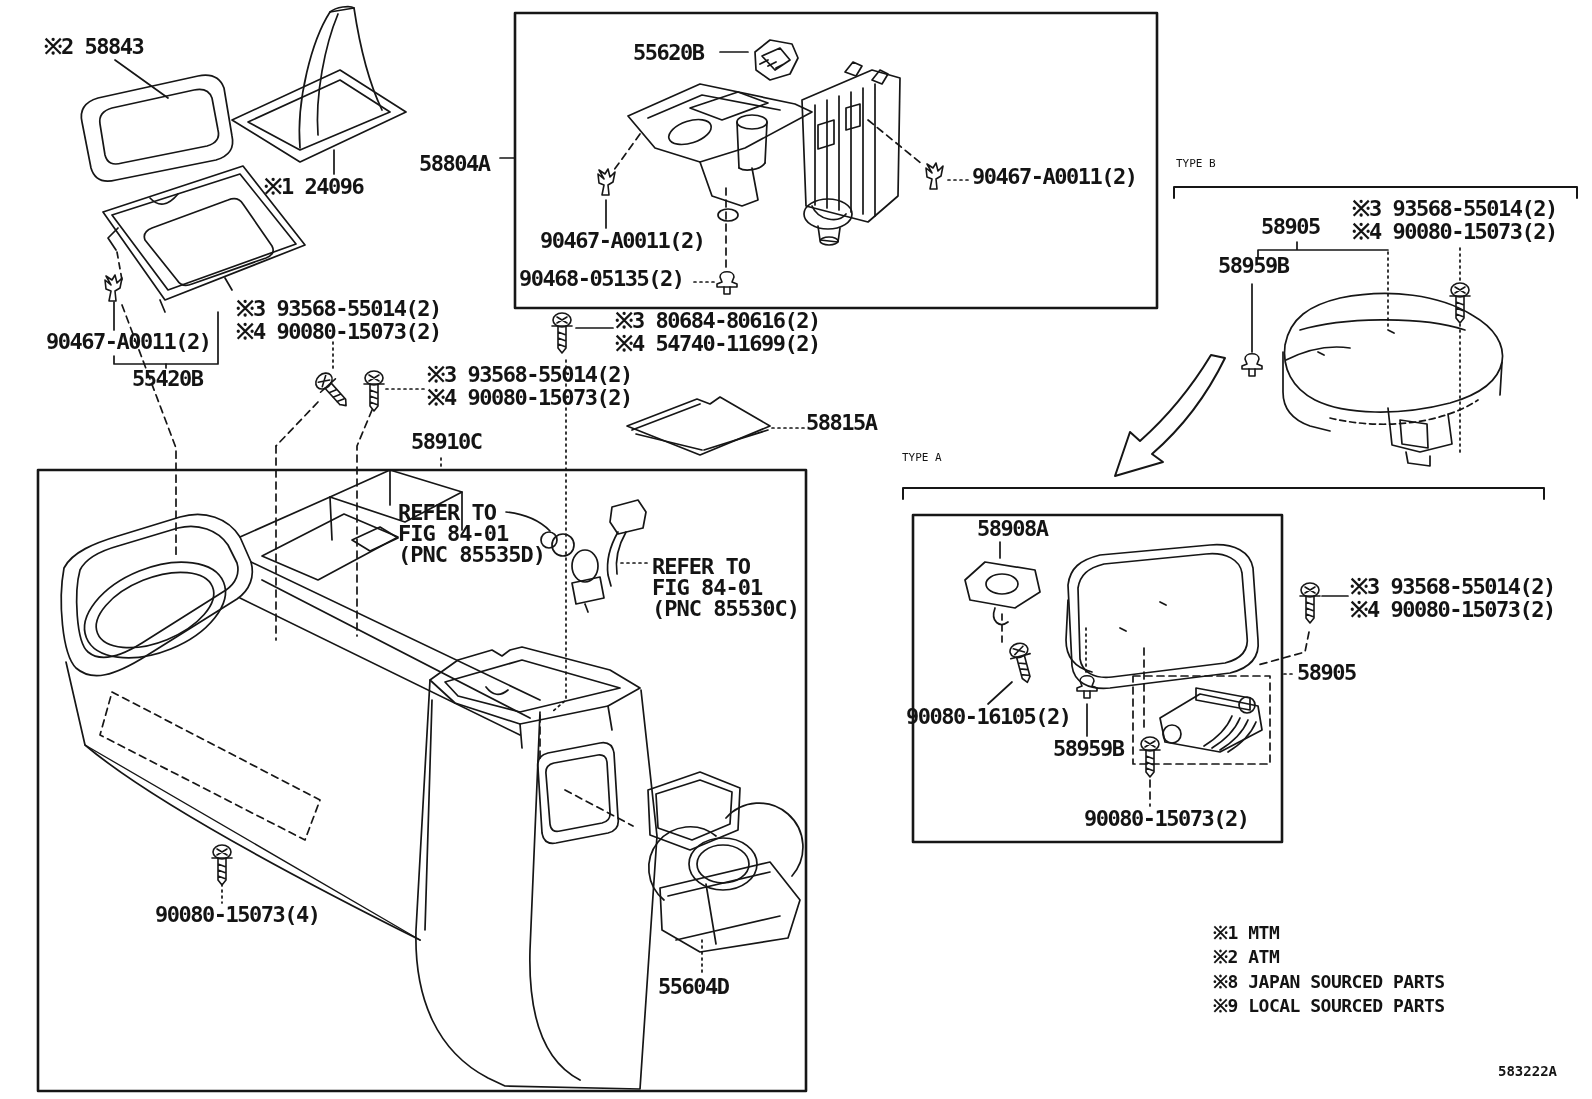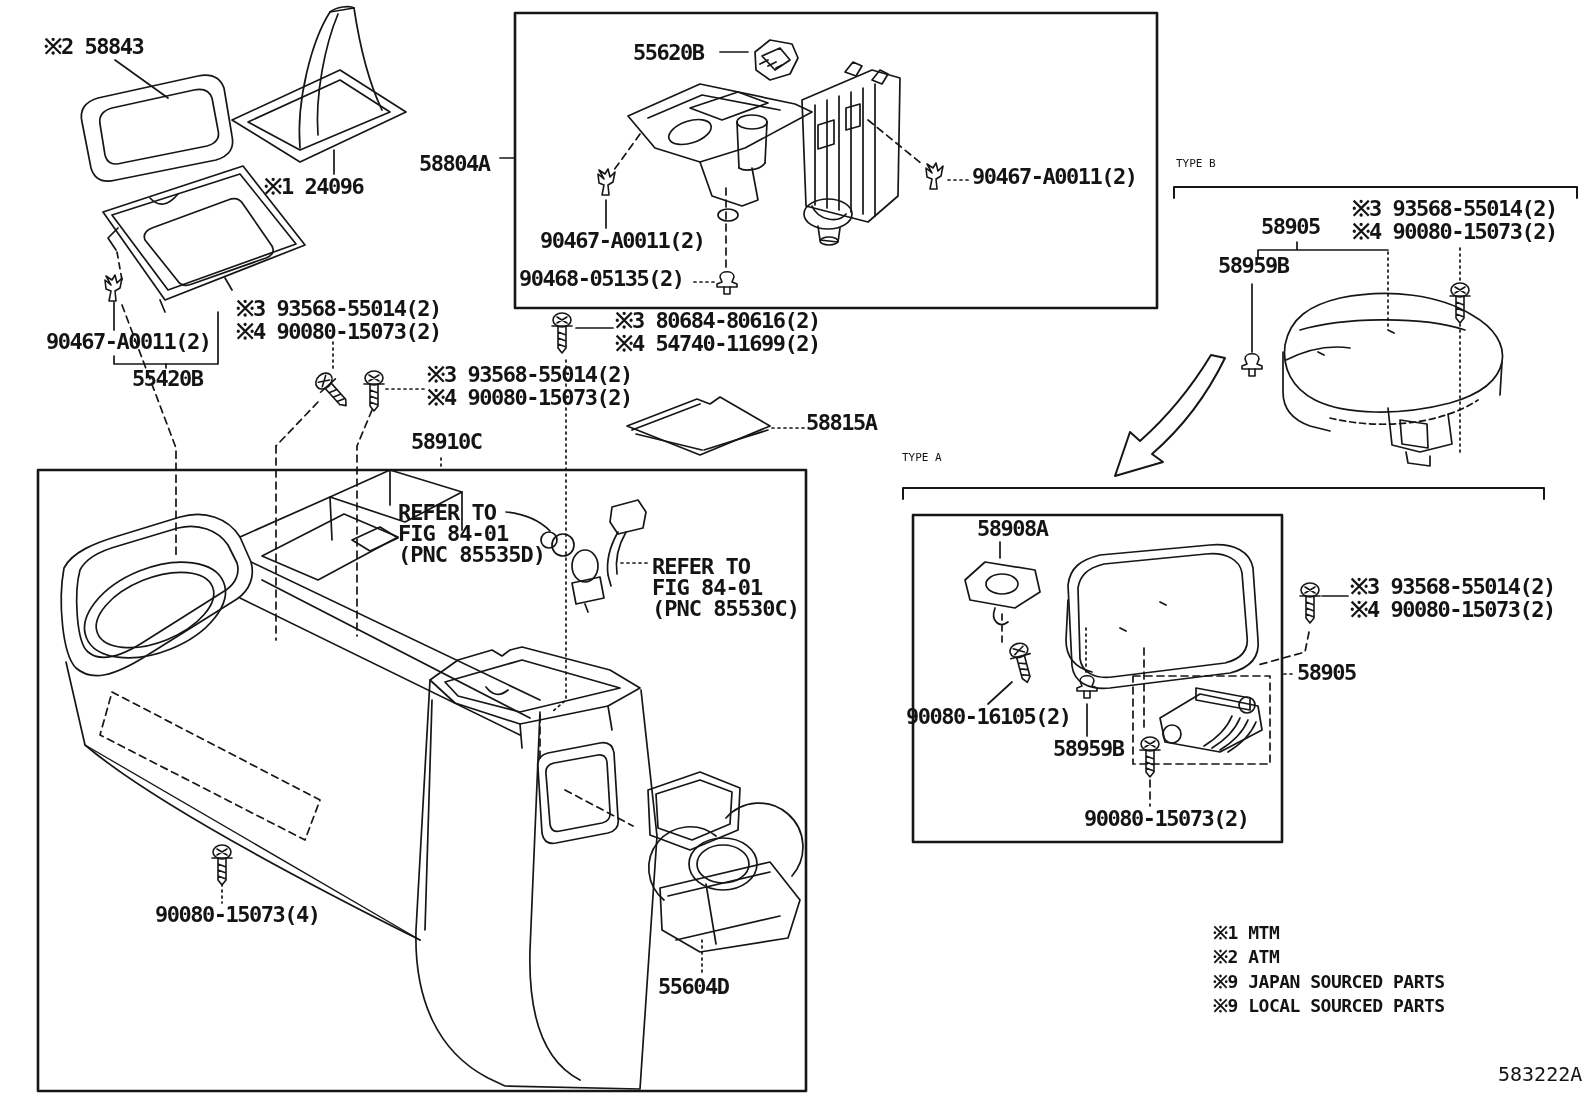--- a/index.html
+++ b/index.html
@@ -4,21 +4,21 @@
 <style>
   html,body{margin:0;padding:0;background:#fff;}
   .canvas{position:relative;width:1592px;height:1099px;background:#fff;overflow:hidden;
           font-family:"DejaVu Sans Mono", monospace;color:#141414;}
   svg{position:absolute;left:0;top:0;}
   .lbl{position:absolute;font-family:"DejaVu Sans Mono", monospace;font-weight:700;
        font-size:22px;letter-spacing:-1.5px;line-height:1;color:#141414;white-space:nowrap;}
   .lbl.note{font-size:22px;letter-spacing:-1px;line-height:21px;margin-top:20px;}
   .lbl.thin{font-weight:400;font-size:11px;letter-spacing:0;}
   .lbl.legend{font-weight:700;font-size:18px;letter-spacing:-0.5px;}
-  .lbl.code{font-weight:400;font-size:20px;letter-spacing:0;}
+  .lbl.code{font-weight:700;font-size:14px;letter-spacing:0;}
 </style>
 </head>
 <body>
 
 <div class="canvas">
 
 <svg width="1592" height="1099" viewBox="0 0 1592 1099">
   <defs>
     <g id="clipA" stroke="#161616" fill="none" stroke-width="1.6" stroke-linejoin="round">
       <path d="M-8,-10 L-2,-5 L-7,-14 L-1,-10 L2,-15 L4,-7 L9,-12 L7,-2 L2,1 L3,11 L-4,11 L-2,1 L-7,-1 Z"></path>
@@ -289,19 +289,19 @@
 </div>
 <div>
   <div class="lbl note" style="left:652px;top:536px">REFER TO</div>
   <div class="lbl note" style="left:652px;top:557px">FIG 84-01</div>
   <div class="lbl note" style="left:652px;top:578px">(PNC 85530C)</div>
 </div>
 
 <div>
   <div class="lbl legend" style="left:1213px;top:924px">※1 MTM</div>
   <div class="lbl legend" style="left:1213px;top:948px">※2 ATM</div>
-  <div class="lbl legend" style="left:1213px;top:973px">※9 JAPAN SOURCED PARTS</div>
+  <div class="lbl legend" style="left:1213px;top:973px">※8 JAPAN SOURCED PARTS</div>
   <div class="lbl legend" style="left:1213px;top:997px">※9 LOCAL SOURCED PARTS</div>
 </div>
 
 <div class="lbl code" style="left:1498px;top:1064px">583222A</div>
 
 </div>
 
 </body></html>

